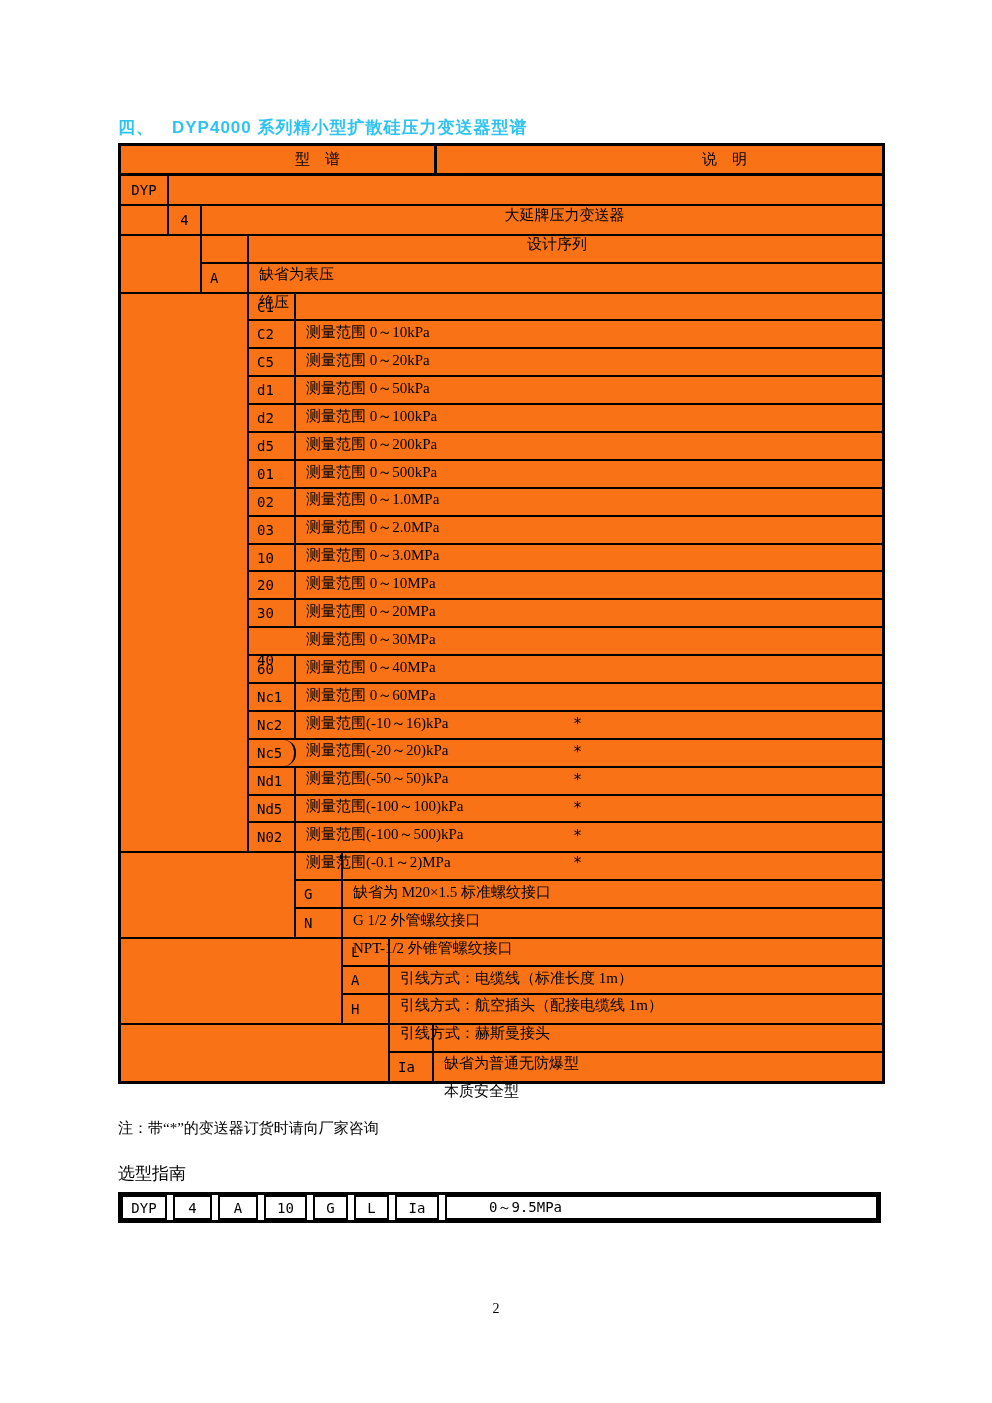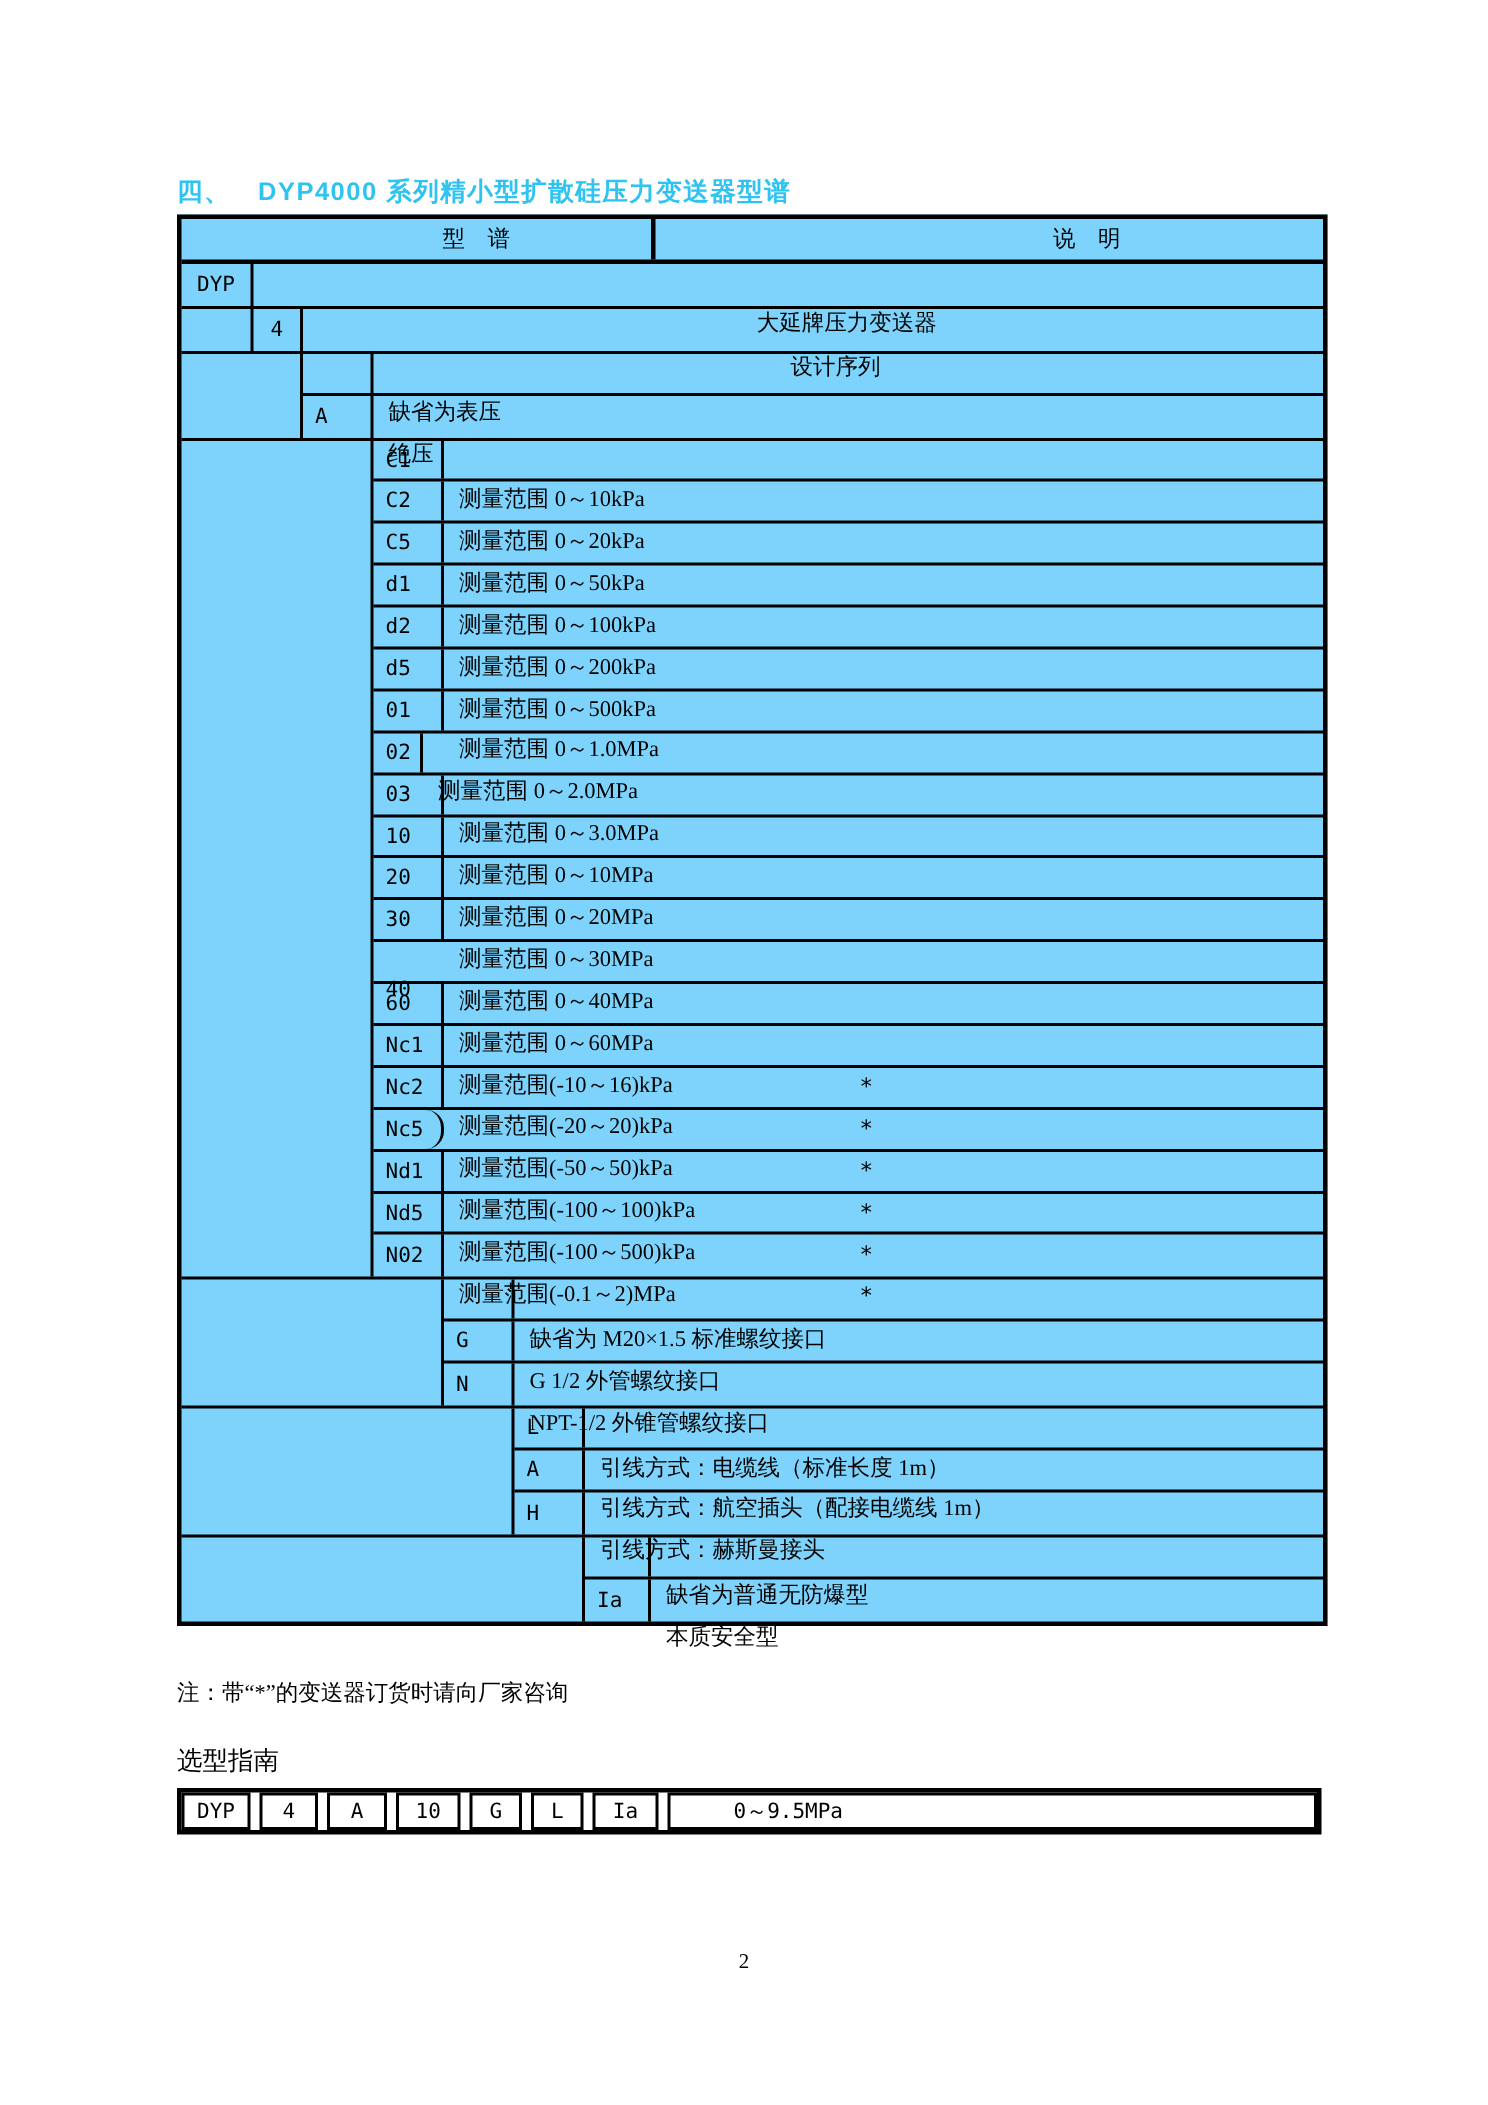--- a/index.html
+++ b/index.html
@@ -13,21 +13,21 @@
   }
   .doc-title{
     position:absolute;left:118px;top:116px;
     font-size:17px;font-weight:bold;
     letter-spacing:1px;
     font-family:"Liberation Sans", sans-serif;
   }
   
   .spectrum{
     position:absolute;left:118px;top:143px;width:767px;
-    border:3px solid #000;box-sizing:border-box;background:#7dd3fc;
+    border:3px solid #000;box-sizing:border-box;background:#f97316;
     font-size:15px;
   }
   .thead{display:flex;height:27px;border-bottom:3px solid #000;}
   .th-left{
     width:316px;border-right:3px solid #000;box-sizing:border-box;
     display:flex;align-items:center;justify-content:center;
     padding-left:80px;
   }
   .th-right{
     flex:1;display:flex;align-items:center;justify-content:center;
@@ -163,21 +163,21 @@
                 <span>测量范围 0～500kPa</span>
               </div>
             </div>
             <div class="row">
               <div class="code" style="width: 47px;">01</div>
               <div class="desc">
                 <span>测量范围 0～1.0MPa</span>
               </div>
             </div>
             <div class="row">
-              <div class="code" style="width: 33px;">02</div>
+              <div class="code" style="width: 47px;">02</div>
               <div class="desc">
                 <span>测量范围 0～2.0MPa</span>
               </div>
             </div>
             <div class="row">
               <div class="code" style="width: 47px;">03</div>
               <div class="desc">
                 <span>测量范围 0～3.0MPa</span>
               </div>
             </div>

